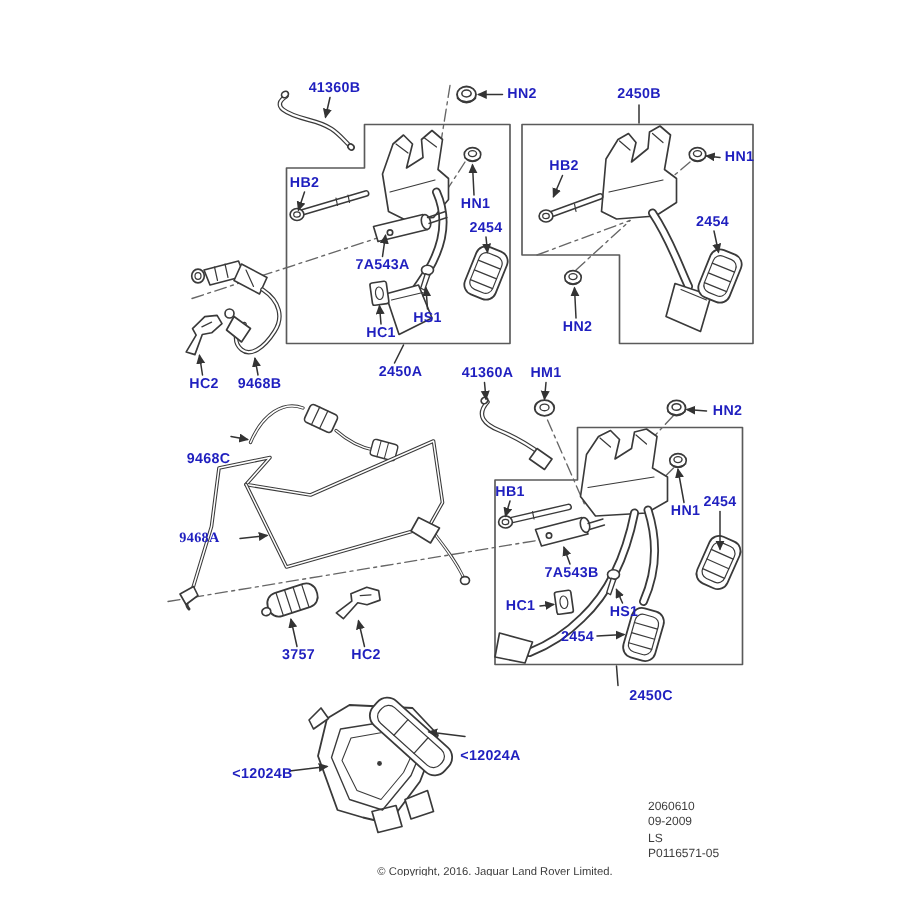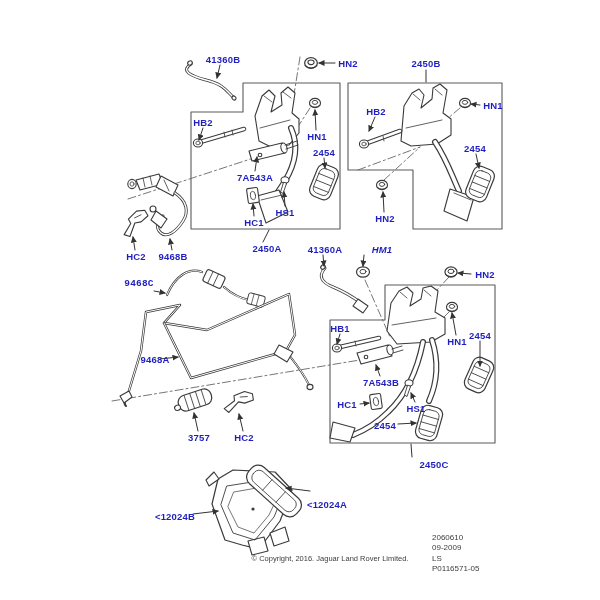--- a/index.html
+++ b/index.html
@@ -5,21 +5,21 @@
   html,body{margin:0;padding:0;background:#fff;}
   .stage{position:relative;width:600px;height:584px;background:#fff;overflow:hidden;
          font-family:"Liberation Sans",sans-serif;margin-left:28px;}
   .stage svg{position:absolute;left:0;top:0;}
   #labels-layer{position:absolute;left:0;top:0;width:600px;height:600px;}
   .part-label{position:absolute;transform:translate(-50%,-50%);
     font:bold 9.5px "Liberation Sans",sans-serif;color:#1f1fbf;
     white-space:nowrap;letter-spacing:.2px;cursor:pointer;}
   .info-block{position:absolute;left:404px;top:533px;width:92px;text-align:left;
     font:8px/10.4px "Liberation Sans",sans-serif;color:#3c3c3c;}
-  .copyright{position:absolute;left:152px;top:554px;width:300px;text-align:center;
+  .copyright{position:absolute;left:152px;top:576px;width:300px;text-align:center;
     font:7.5px "Liberation Sans",sans-serif;color:#3c3c3c;}
 </style>
 </head>
 <body>
 
 <div class="stage">
 
 <svg width="600" height="600" viewBox="0 0 600 600">
   <defs>
     <marker id="arr" markerWidth="8" markerHeight="8" refX="5.5" refY="3" orient="auto">
@@ -268,27 +268,27 @@
       <div class="part-label" style="left: 296px; top: 152px;">2454</div>
       <div class="part-label" style="left: 447px; top: 148px;">2454</div>
       <div class="part-label" style="left: 227px; top: 177px;">7A543A</div>
       <div class="part-label" style="left: 257px; top: 212px;">HS1</div>
       <div class="part-label" style="left: 226px; top: 222px;">HC1</div>
       <div class="part-label" style="left: 357px; top: 218px;">HN2</div>
       <div class="part-label" style="left: 239px; top: 248px;">2450A</div>
       <div class="part-label" style="left: 108px; top: 256px;">HC2</div>
       <div class="part-label" style="left: 145px; top: 256px;">9468B</div>
       <div class="part-label" style="left: 297px; top: 249px; text-align: center;">41360A</div>
-      <div class="part-label" style="left: 354px; top: 249px; font-style: italic;">HM1</div>
-      <div class="part-label" style="left: 111px; top: 283px; font-family: Liberation Mono, monospace;">9468C</div>
+      <div class="part-label" style="left: 336px; top: 249px;">HM1</div>
+      <div class="part-label" style="left: 111px; top: 306px;">9468C</div>
       <div class="part-label" style="left: 457px; top: 274px;">HN2</div>
       <div class="part-label" style="left: 312px; top: 328px;">HB1</div>
       <div class="part-label" style="left: 429px; top: 341px;">HN1</div>
       <div class="part-label" style="left: 452px; top: 335px;">2454</div>
-      <div class="part-label" style="left: 127px; top: 359px;">9468A</div>
+      <div class="part-label" style="left: 105px; top: 359px; font-family: Liberation Serif, serif;">9468A</div>
       <div class="part-label" style="left: 353px; top: 382px;">7A543B</div>
       <div class="part-label" style="left: 319px; top: 404px;">HC1</div>
       <div class="part-label" style="left: 388px; top: 408px;">HS1</div>
       <div class="part-label" style="left: 357px; top: 425px;">2454</div>
       <div class="part-label" style="left: 171px; top: 437px;">3757</div>
       <div class="part-label" style="left: 216px; top: 437px;">HC2</div>
       <div class="part-label" style="left: 406px; top: 464px;">2450C</div>
       <div class="part-label" style="left: 299px; top: 504px; text-align: center;">&lt;12024A</div>
       <div class="part-label" style="left: 147px; top: 516px;">&lt;12024B</div>
     </div>

